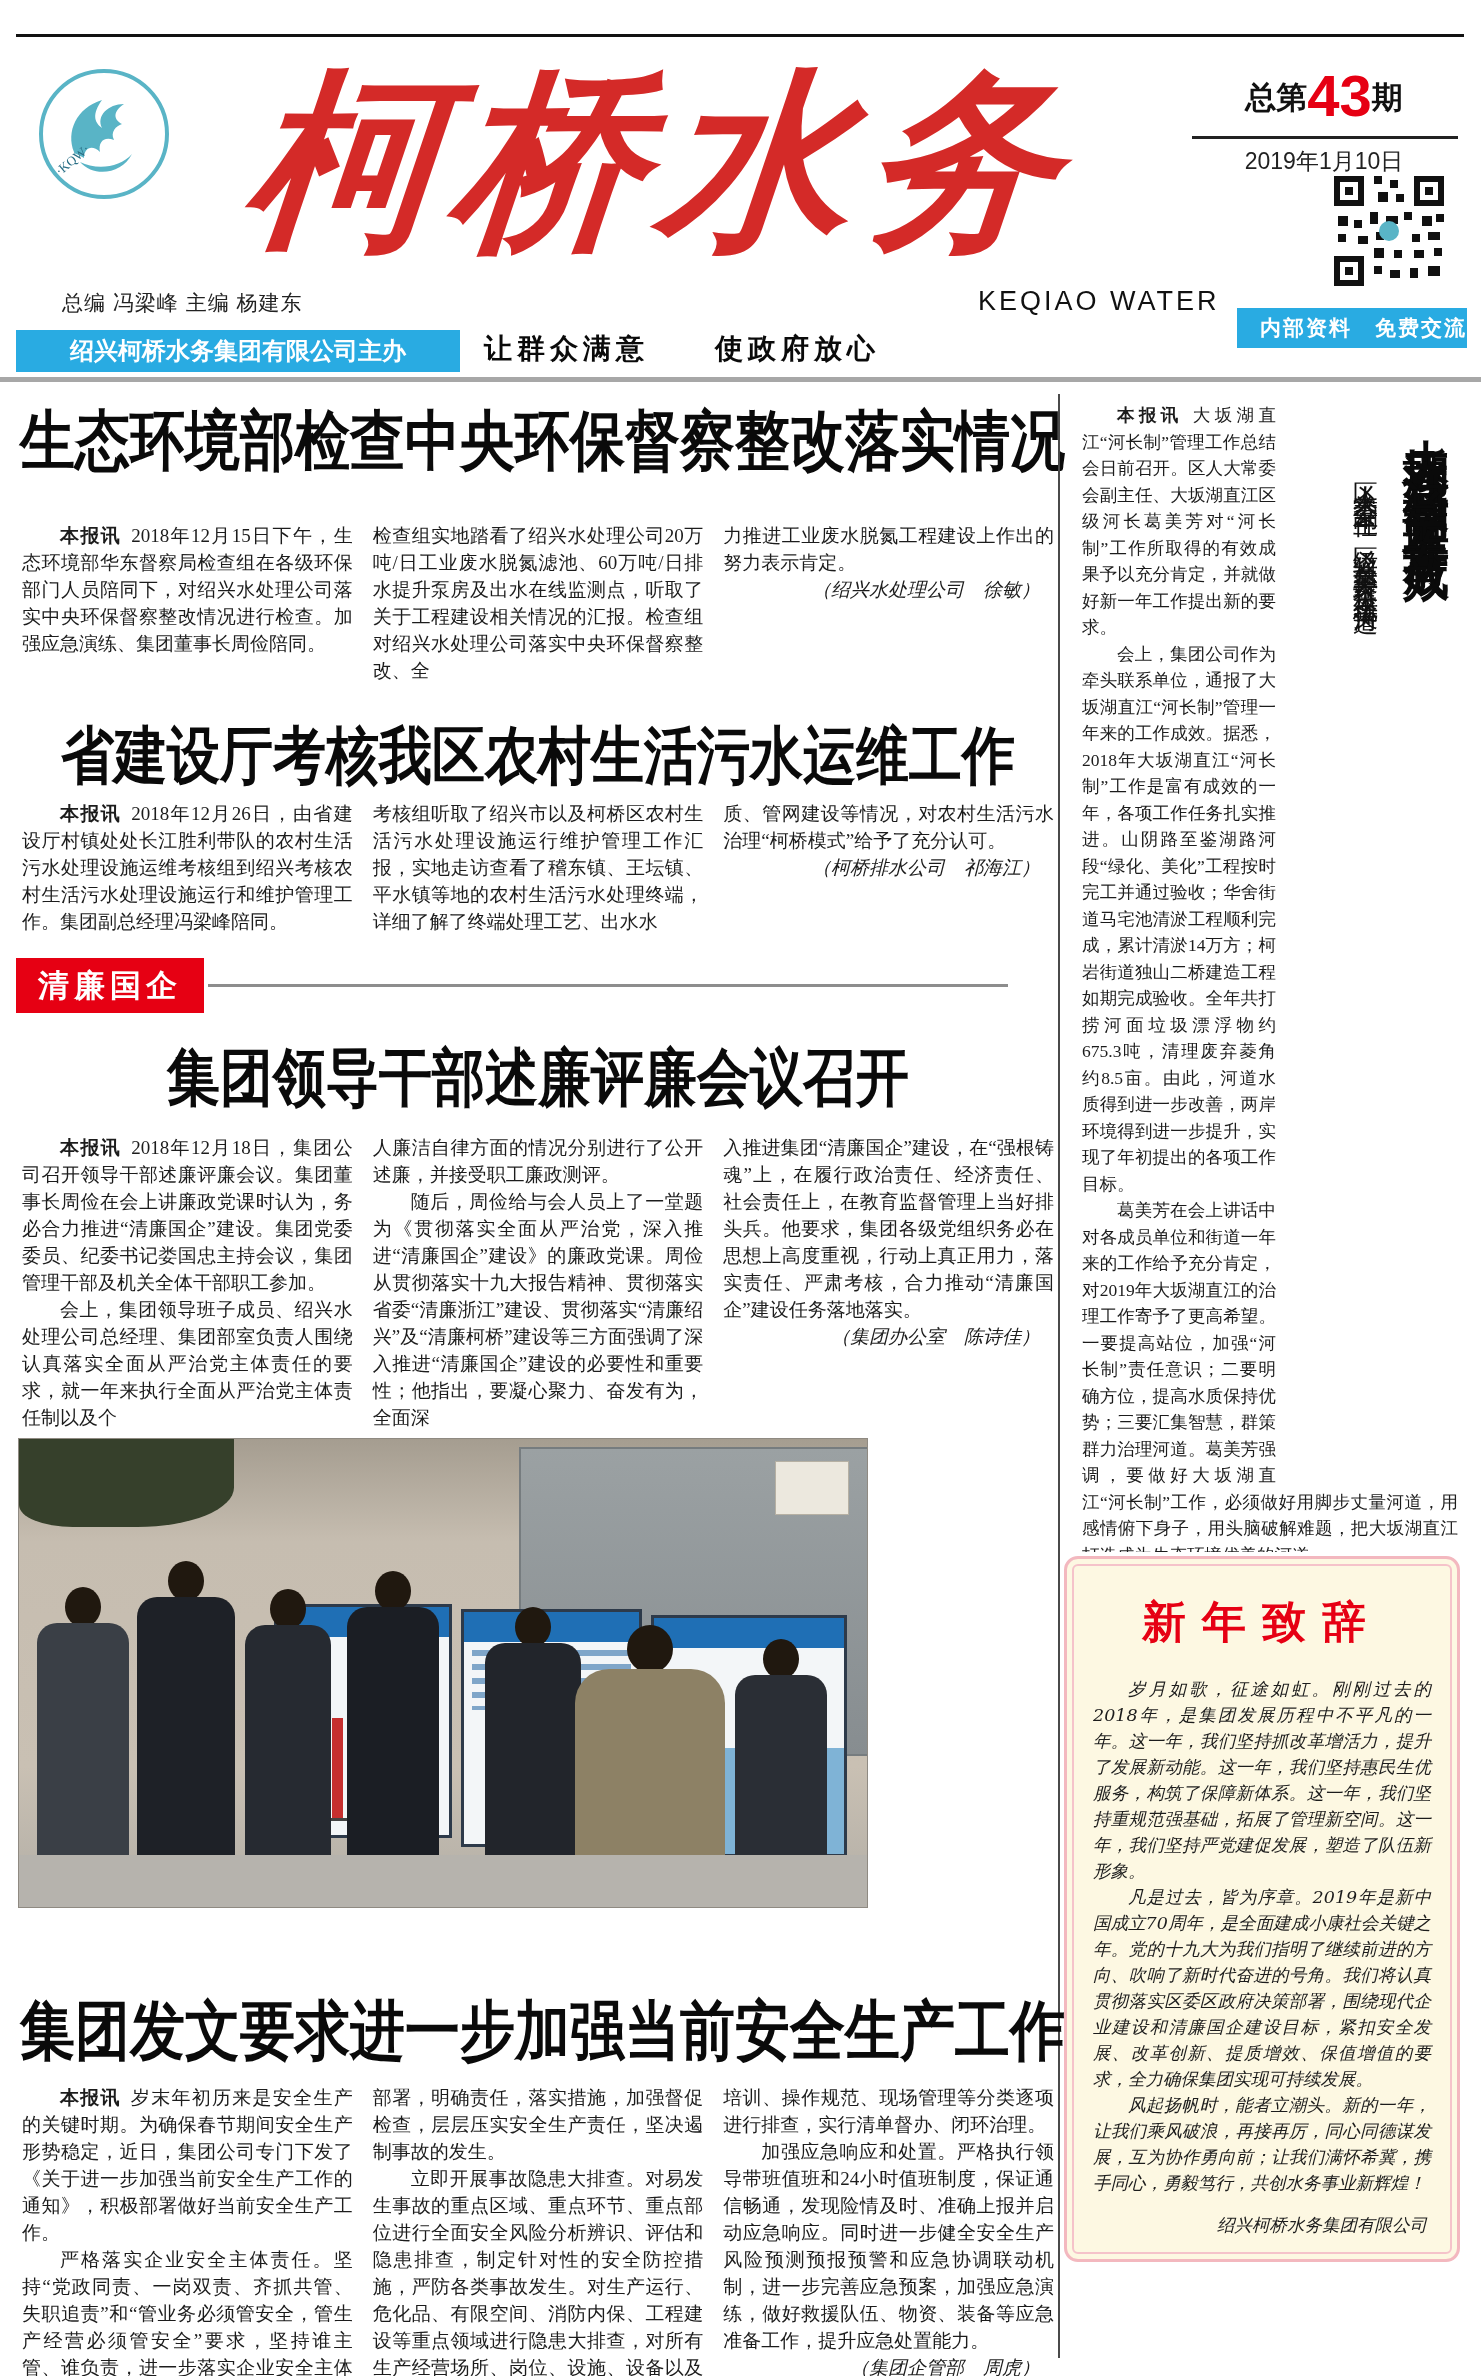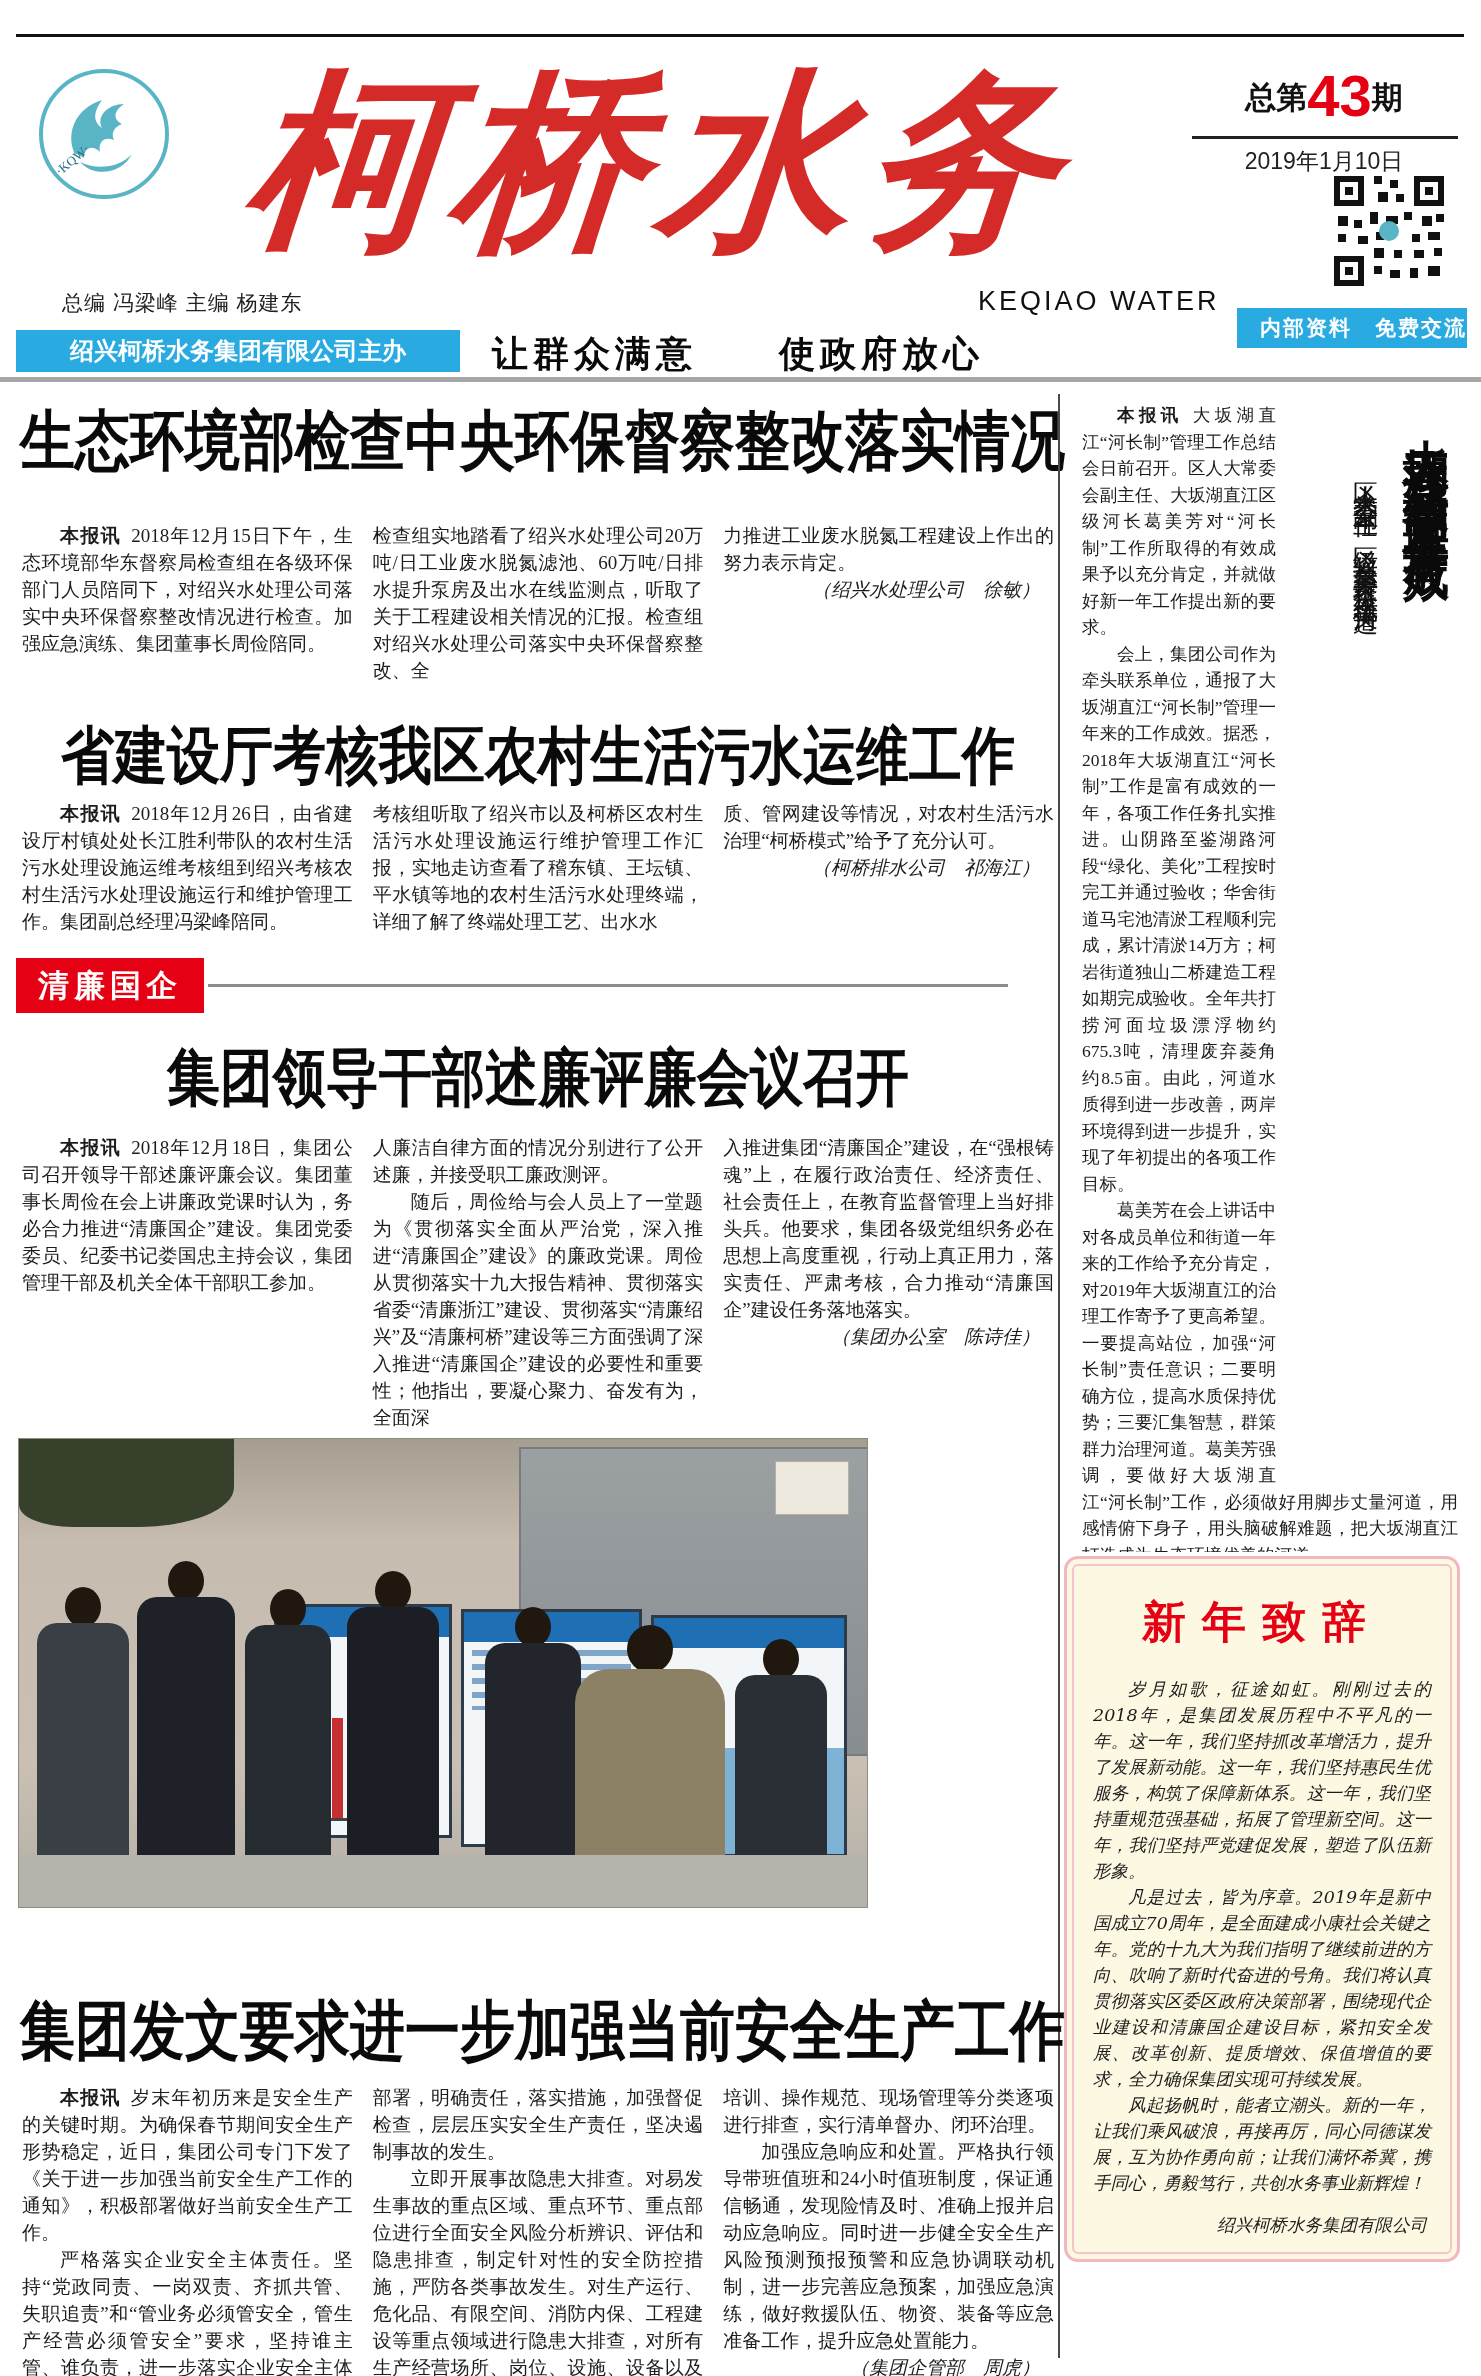--- a/index.html
+++ b/index.html
@@ -24,22 +24,22 @@
   .editors{left:62px;top:289px;font-size:21px;font-family:"Liberation Sans",sans-serif;
     color:#222;letter-spacing:1px;}
   .en-title{left:978px;top:286px;font-size:27px;font-family:"Liberation Sans",sans-serif;
     color:#111;letter-spacing:3px;}
   .internal{left:1237px;top:308px;width:230px;height:40px;background:#29abe2;color:#fff;
     font-family:"Liberation Sans",sans-serif;font-weight:bold;font-size:21px;
     line-height:40px;text-align:right;letter-spacing:2px;}
   .pub-bar{left:16px;top:330px;width:444px;height:42px;background:#29abe2;color:#fff;
     font-family:"Liberation Sans",sans-serif;font-weight:bold;font-size:24px;
     line-height:42px;text-align:center;}
-  .slogan{left:484px;top:330px;width:500px;font-size:36px;font-weight:900;
-    font-family:"Liberation Sans",sans-serif;letter-spacing:5px;color:#0a0a0a;white-space:nowrap;margin-left:8px;}
+  .slogan{left:484px;top:330px;width:500px;font-size:28px;font-weight:900;
+    font-family:"Liberation Sans",sans-serif;letter-spacing:5px;color:#0a0a0a;white-space:nowrap;}
   .graybar{left:0;top:377px;width:1481px;height:5px;background:#a7a7a7;}
   
   .headline{width:1036px;left:20px;text-align:center;font-family:"Liberation Sans",sans-serif;
     font-weight:900;color:#0a0a0a;transform:scale(1,1.18);transform-origin:50% 0;white-space:nowrap;}
   .body3{left:22px;width:1032px;display:flex;gap:20px;}
   .col{flex:1;}
   .col p{margin:0;font-size:19px;line-height:27px;text-align:justify;text-indent:2em;}
   .col p.cont{text-indent:0;}
   .dl{font-family:"Liberation Sans",sans-serif;font-weight:bold;margin-right:10px;}
   .byline{text-align:right !important;text-indent:0 !important;padding-right:14px;
@@ -203,20 +203,21 @@
     </div>
   </div>
 
   <div class="abs sec-label">清廉国企</div>
   <div class="abs sec-line"></div>
 
   <div class="abs headline" style="top:1036px;font-size:53px;">集团领导干部述廉评廉会议召开</div>
   <div class="abs body3" style="top:1134px;height:296px;">
     <div class="col">
       <p><b class="dl">本报讯</b><span>2018年12月18日，集团公司召开领导干部述廉评廉会议。集团董事长周俭在会上讲廉政党课时认为，务必合力推进“清廉国企”建设。集团党委委员、纪委书记娄国忠主持会议，集团管理干部及机关全体干部职工参加。</span></p>
+      <p>会上，集团领导班子成员、绍兴水处理公司总经理、集团部室负责人围绕认真落实全面从严治党主体责任的要求，就一年来执行全面从严治党主体责任制以及个</p>
     </div>
     <div class="col">
       <p class="cont">人廉洁自律方面的情况分别进行了公开述廉，并接受职工廉政测评。</p>
       <p>随后，周俭给与会人员上了一堂题为《贯彻落实全面从严治党，深入推进“清廉国企”建设》的廉政党课。周俭从贯彻落实十九大报告精神、贯彻落实省委“清廉浙江”建设、贯彻落实“清廉绍兴”及“清廉柯桥”建设等三方面强调了深入推进“清廉国企”建设的必要性和重要性；他指出，要凝心聚力、奋发有为，全面深</p>
     </div>
     <div class="col">
       <p class="cont">入推进集团“清廉国企”建设，在“强根铸魂”上，在履行政治责任、经济责任、社会责任上，在教育监督管理上当好排头兵。他要求，集团各级党组织务必在思想上高度重视，行动上真正用力，落实责任、严肃考核，合力推动“清廉国企”建设任务落地落实。</p>
       <p class="byline">（集团办公室　陈诗佳）</p>
     </div>
   </div>

